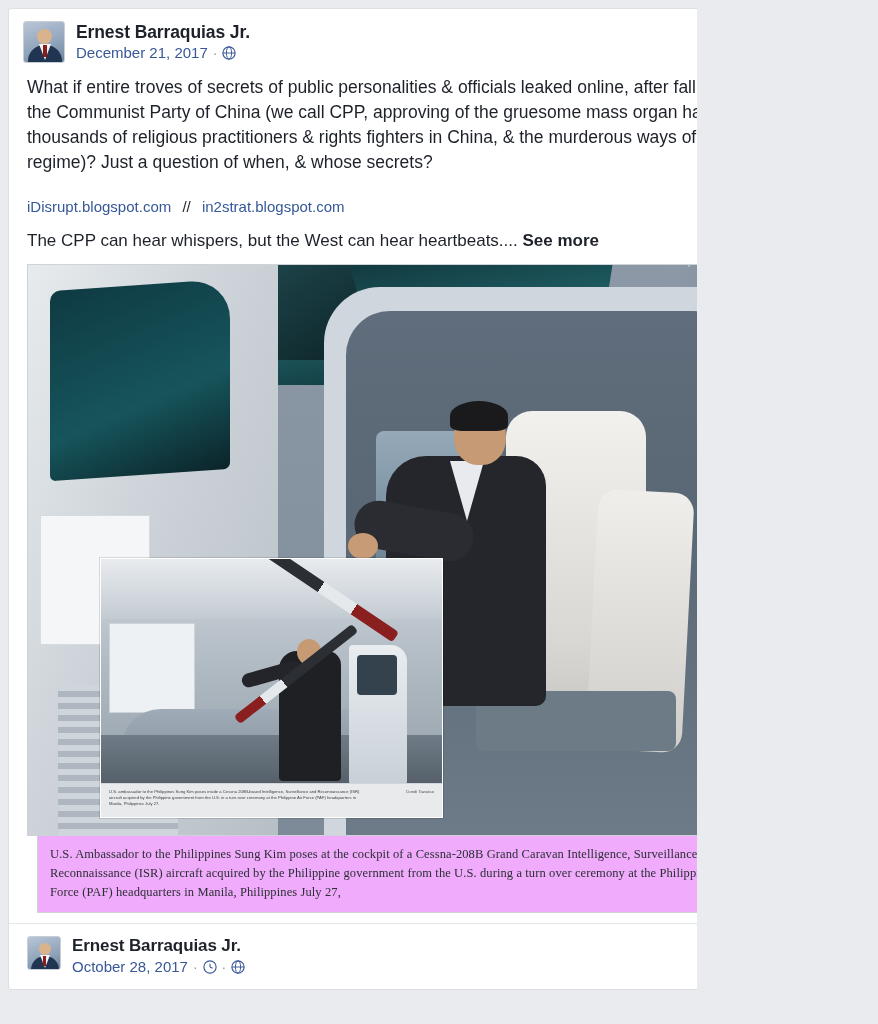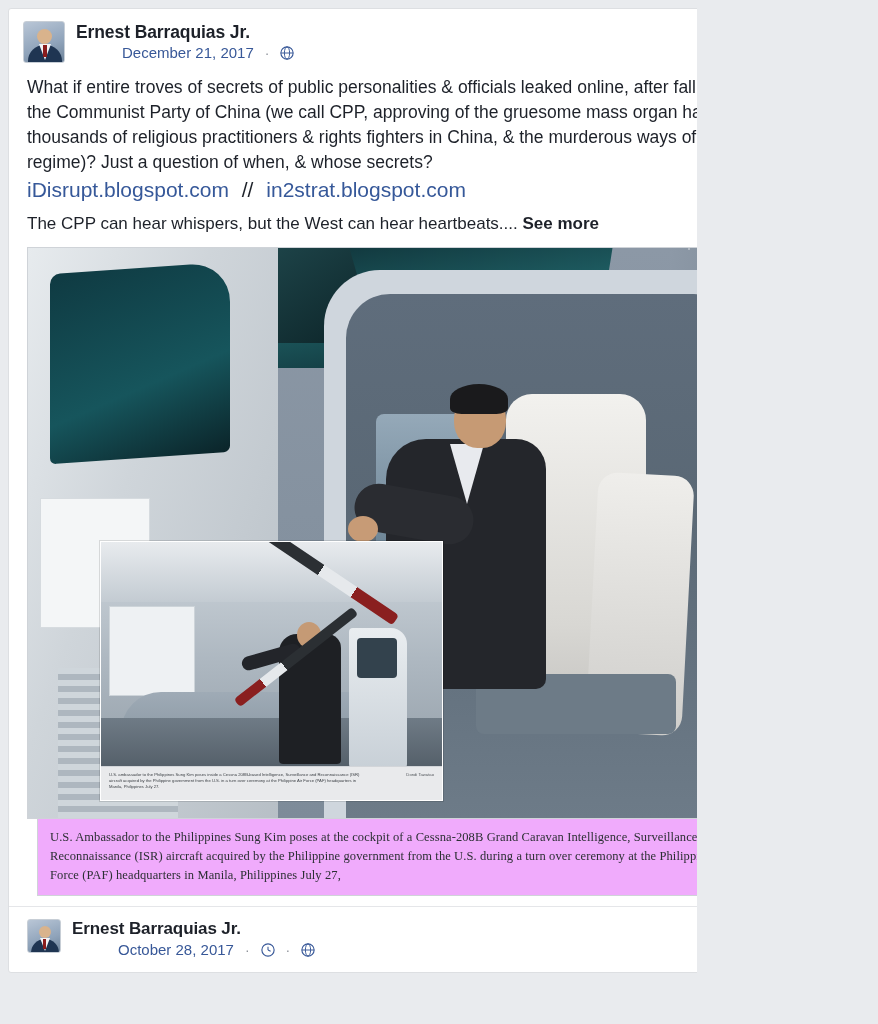--- a/index.html
+++ b/index.html
@@ -75,24 +75,23 @@
   .author-name {
     font-size: 17.5px;
     font-weight: bold;
     color: #1d2129;
     line-height: 20px;
     letter-spacing: -0.1px;
   }
   .meta-row {
     display: flex;
     align-items: center;
-    gap: 11px;
+    gap: 5px;
     font-size: 15px;
     color: #385898;
-    margin-left: 46px;
   }
   .meta-row .date { color: #385898; }
   .meta-dot { color: #90949c; font-size: 14px; }
   .globe-icon {
     display: inline-block;
     width: 14px; height: 14px;
     position: relative;
   }
   .globe-icon svg { display:block; }
   .more-dots {
@@ -106,22 +105,22 @@
   }
   
   .post-body {
     padding: 8px 18px 0 18px;
     font-size: 17.5px;
     line-height: 25px;
     color: #1d2129;
   }
   .post-body p { margin: 0; }
   .post-links {
-    margin-top: 2px;
-    font-size: 21px;
+    margin-top: 19px;
+    font-size: 15px;
     line-height: 26px;
   }
   .post-links a {
     color: #365899;
     text-decoration: none;
   }
   .post-links .sep {
     color: #1d2129;
     padding: 0 7px;
   }

